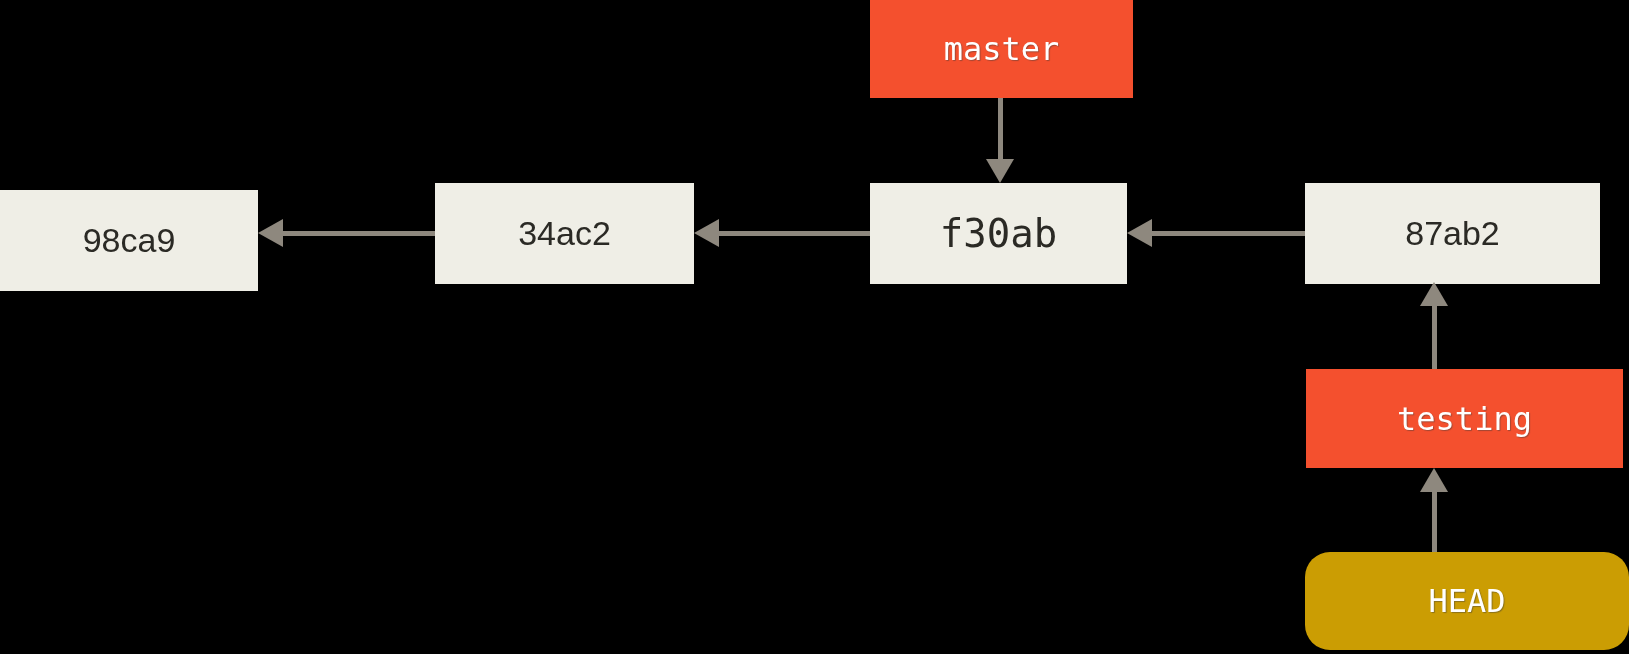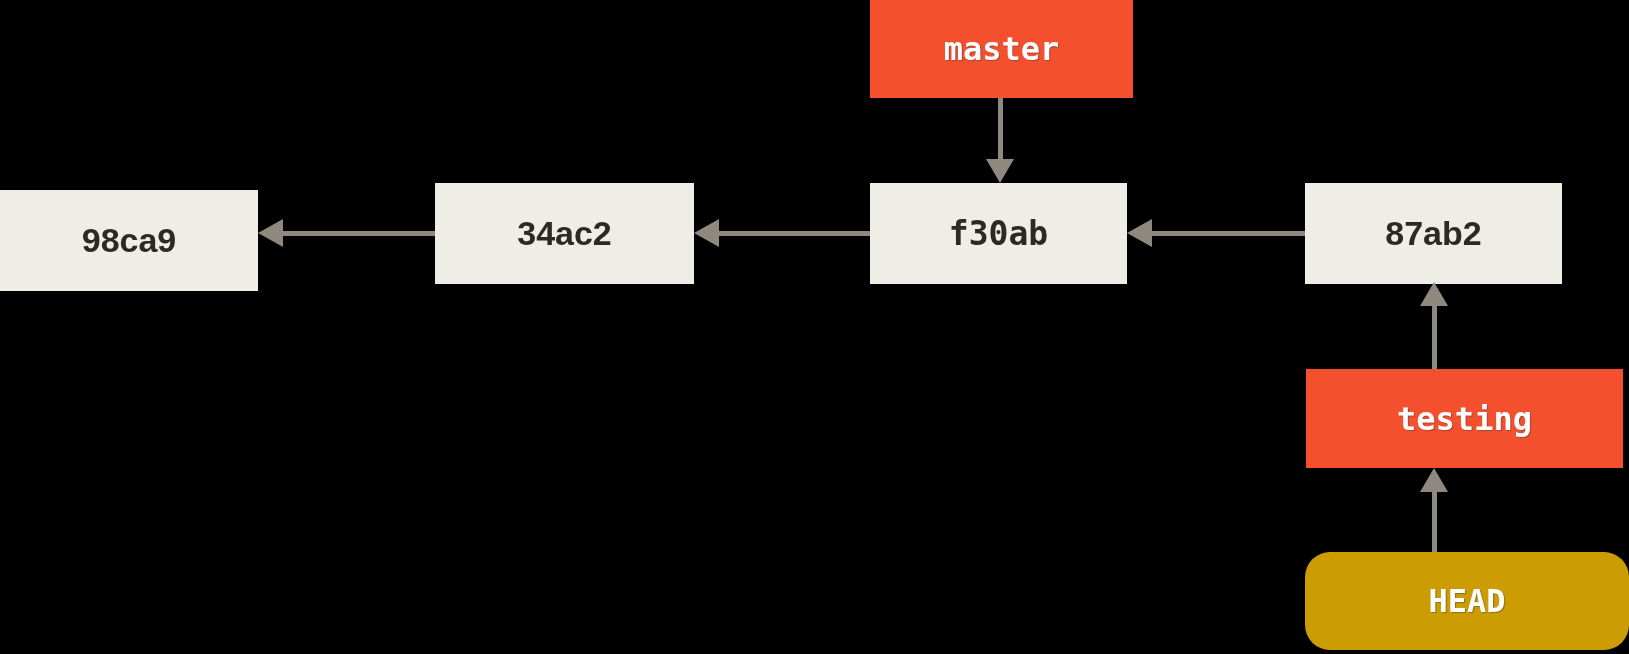--- a/index.html
+++ b/index.html
@@ -14,40 +14,39 @@
     font-family: "Liberation Sans", sans-serif;
   }
 
   .node {
     position: absolute;
     display: flex;
     align-items: center;
     justify-content: center;
     box-sizing: border-box;
     user-select: none;
-    font-weight: bold;
   }
 
   
   .commit {
     background: var(--commit_box, #efeee6);
     color: var(--commit_text, #2b2a25);
     font-family: "Liberation Sans", sans-serif;
     font-size: 34px;
   }
   .commit.mono {
     font-family: "DejaVu Sans Mono", monospace;
-    font-size: 33px;
+    font-size: 39px;
     text-align: center;
   }
 
   #n-98ca9 { left: 0px;    top: 190px; width: 258px; height: 101px; }
   #n-34ac2 { left: 435px;  top: 183px; width: 259px; height: 101px; }
   #n-f30ab { left: 870px;  top: 183px; width: 257px; height: 101px; }
-  #n-87ab2 { left: 1305px; top: 183px; width: 257px; height: 101px; }
+  #n-87ab2 { left: 1305px; top: 183px; width: 295px; height: 101px; }
 
   
   .branch {
     background: var(--branch_box, #f4502e);
     color: var(--branch_text, #ffffff);
     font-family: "DejaVu Sans Mono", monospace;
     font-size: 32px;
     text-shadow: 1px 1px 1px rgba(60,60,60,0.45);
   }
   .head-node {

